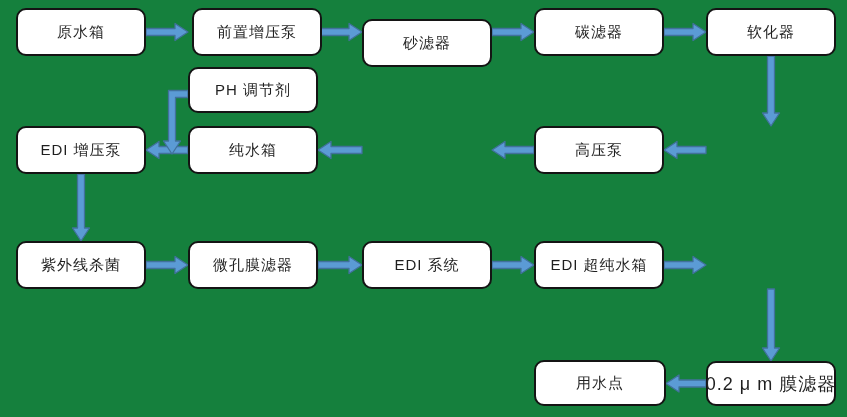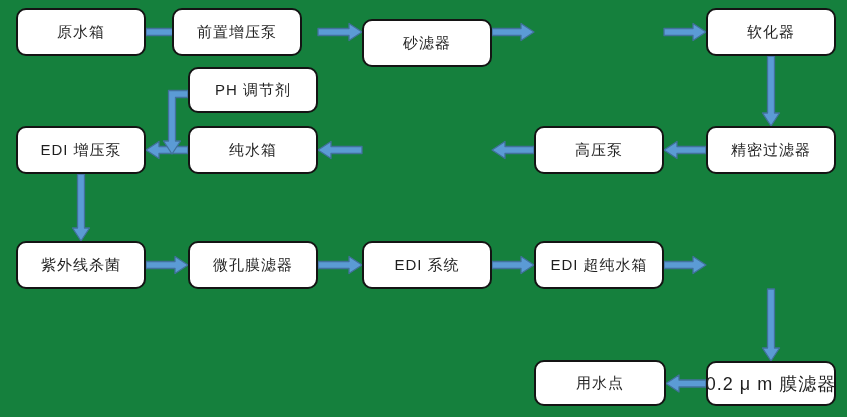--- a/index.html
+++ b/index.html
@@ -56,45 +56,45 @@
       <polygon points="318.0,268.5 349.0,268.5 349.0,273.5 362.0,265.0 349.0,256.5 349.0,261.5 318.0,261.5" fill="#5B9BD5" stroke="#41719C" stroke-width="1.3" stroke-linejoin="round"></polygon>
       <polygon points="492.0,268.5 521.0,268.5 521.0,273.5 534.0,265.0 521.0,256.5 521.0,261.5 492.0,261.5" fill="#5B9BD5" stroke="#41719C" stroke-width="1.3" stroke-linejoin="round"></polygon>
       <polygon points="664.0,268.5 693.0,268.5 693.0,273.5 706.0,265.0 693.0,256.5 693.0,261.5 664.0,261.5" fill="#5B9BD5" stroke="#41719C" stroke-width="1.3" stroke-linejoin="round"></polygon>
       <polygon points="767.5,289.0 767.5,348.0 762.5,348.0 771.0,361.0 779.5,348.0 774.5,348.0 774.5,289.0" fill="#5B9BD5" stroke="#41719C" stroke-width="1.3" stroke-linejoin="round"></polygon>
       <polygon points="706.0,380.0 679.0,380.0 679.0,375.0 666.0,383.5 679.0,392.0 679.0,387.0 706.0,387.0" fill="#5B9BD5" stroke="#41719C" stroke-width="1.3" stroke-linejoin="round"></polygon>
     </svg>
 
   <div class="node" style="left:16px;top:8px;width:130px;height:48px">
     <span>原水箱</span>
   </div>
-  <div class="node" style="left:172px;top:8px;width:130px;height:48px">
+  <div class="node" style="left:192px;top:8px;width:130px;height:48px">
     <span>前置增压泵</span>
   </div>
   <div class="node" style="left:362px;top:19px;width:130px;height:48px">
     <span>砂滤器</span>
+  </div>
+  <div class="node" style="left:534px;top:8px;width:130px;height:48px">
+    <span>碳滤器</span>
   </div>
   <div class="node" style="left:706px;top:8px;width:130px;height:48px">
     <span>软化器</span>
   </div>
 
   <div class="node" style="left:188px;top:67px;width:130px;height:46px">
     <span>PH 调节剂</span>
   </div>
 
   <div class="node" style="left:188px;top:126px;width:130px;height:48px">
     <span>纯水箱</span>
   </div>
   <div class="node" style="left:16px;top:126px;width:130px;height:48px">
     <span>EDI 增压泵</span>
   </div>
   <div class="node" style="left:534px;top:126px;width:130px;height:48px">
     <span>高压泵</span>
-  </div>
-  <div class="node" style="left:706px;top:126px;width:130px;height:48px">
-    <span>精密过滤器</span>
   </div>
 
   <div class="node" style="left:16px;top:241px;width:130px;height:48px">
     <span>紫外线杀菌</span>
   </div>
   <div class="node" style="left:188px;top:241px;width:130px;height:48px">
     <span>微孔膜滤器</span>
   </div>
   <div class="node" style="left:534px;top:241px;width:130px;height:48px">
     <span>EDI 超纯水箱</span>

